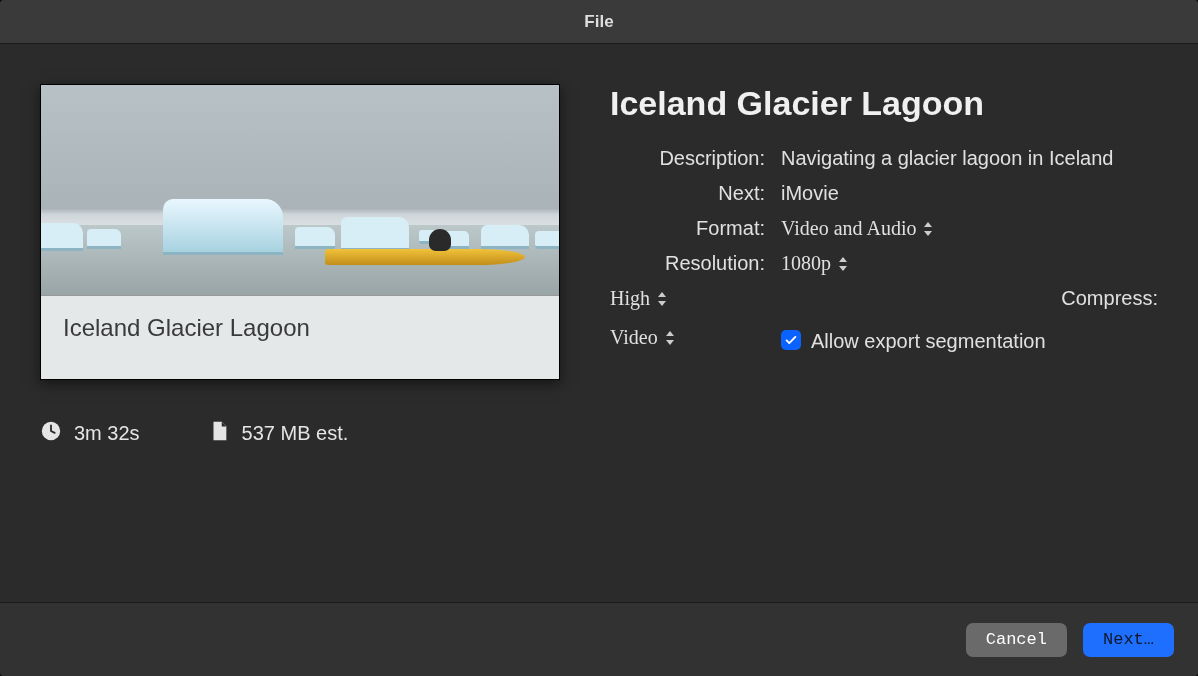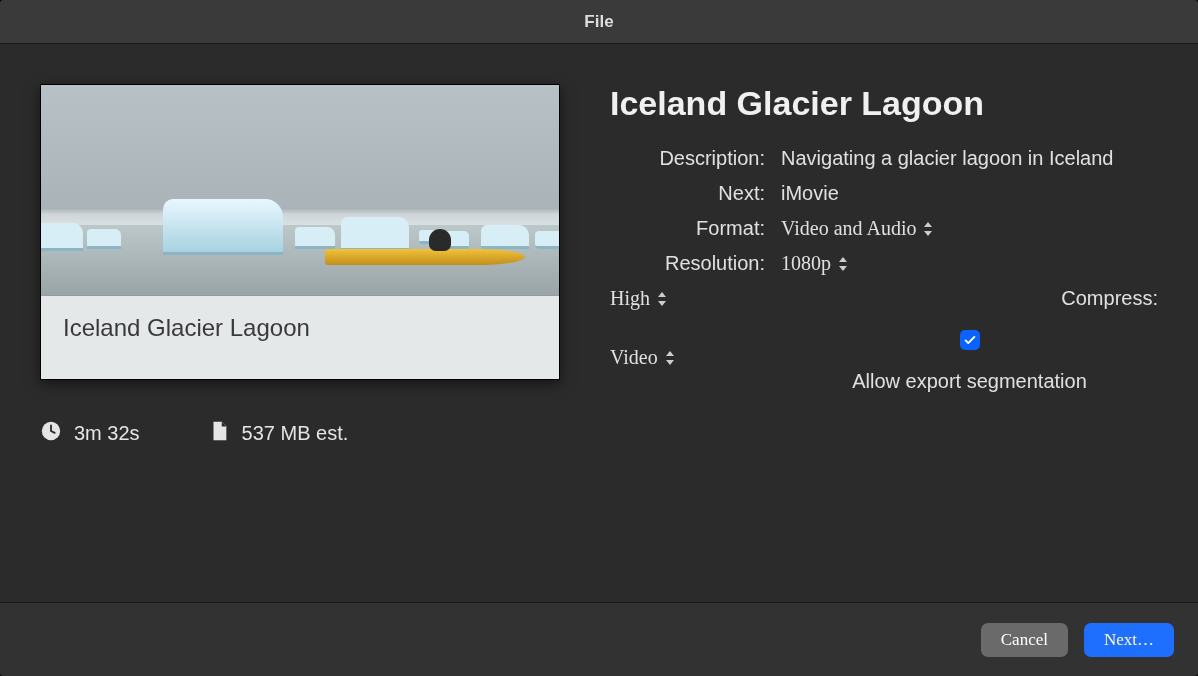--- a/index.html
+++ b/index.html
@@ -96,21 +96,21 @@
       color:#f0f0f0;
       margin-bottom:24px;
     }
     .form { display:grid; grid-template-columns: 155px 1fr; row-gap:12px; column-gap:16px; font-size:20px; align-items:center; }
     .label { text-align:right; color:#e0e0e0; font-weight:500; }
     .value { color:#e0e0e0; display:flex; align-items:center; gap:6px; }
     .value-input { color:#e0e0e0; background:transparent; border:none; font-size:20px; font-family:inherit; outline:none; width:100%; }
     .popup { display:inline-flex; align-items:center; gap:6px; cursor:default;font-family:Liberation Serif, serif; }
     .stepper-icon { width:12px; display:inline-flex; flex-direction:column; line-height:0; }
     .stepper-icon svg { width:12px; height:8px; }
-    .checkbox-row { grid-column: 2; display:flex; align-items:center; gap:20px; margin-top:8px;flex-direction:column; }
+    .checkbox-row { grid-column: 2; display:flex; gap:10px; margin-top:8px; }
     .checkbox {
       width:20px; height:20px; border-radius:5px;
       background:#0a63ff; display:flex; align-items:center; justify-content:center;
     }
     .checkbox svg { width:14px; height:14px; }
 
     .footer {
       height:74px;
       background:#323232;
       border-top:1px solid #1a1a1a;
@@ -120,24 +120,24 @@
       padding:0 24px;
       gap:16px;
     }
     .btn {
       height:34px;
       padding:0 20px;
       border-radius:7px;
       font-size:17px;
       border:none;
       cursor:default;
-      font-family:Liberation Serif, serif;
+      font-family:Liberation Mono, monospace;
     }
     .btn-secondary { background:#6a6a6a; color:#fff; }
-    .btn-primary { background:#1f6fff; color:#fef9c3;padding-left:20px; }
+    .btn-primary { background:#1f6fff; color:#0f172a;padding-left:20px; }
   </style>
 </head>
 <body>
 
 <div class="window">
   <div class="titlebar">
     <span>File</span>
   </div>
 
   <div class="content">

